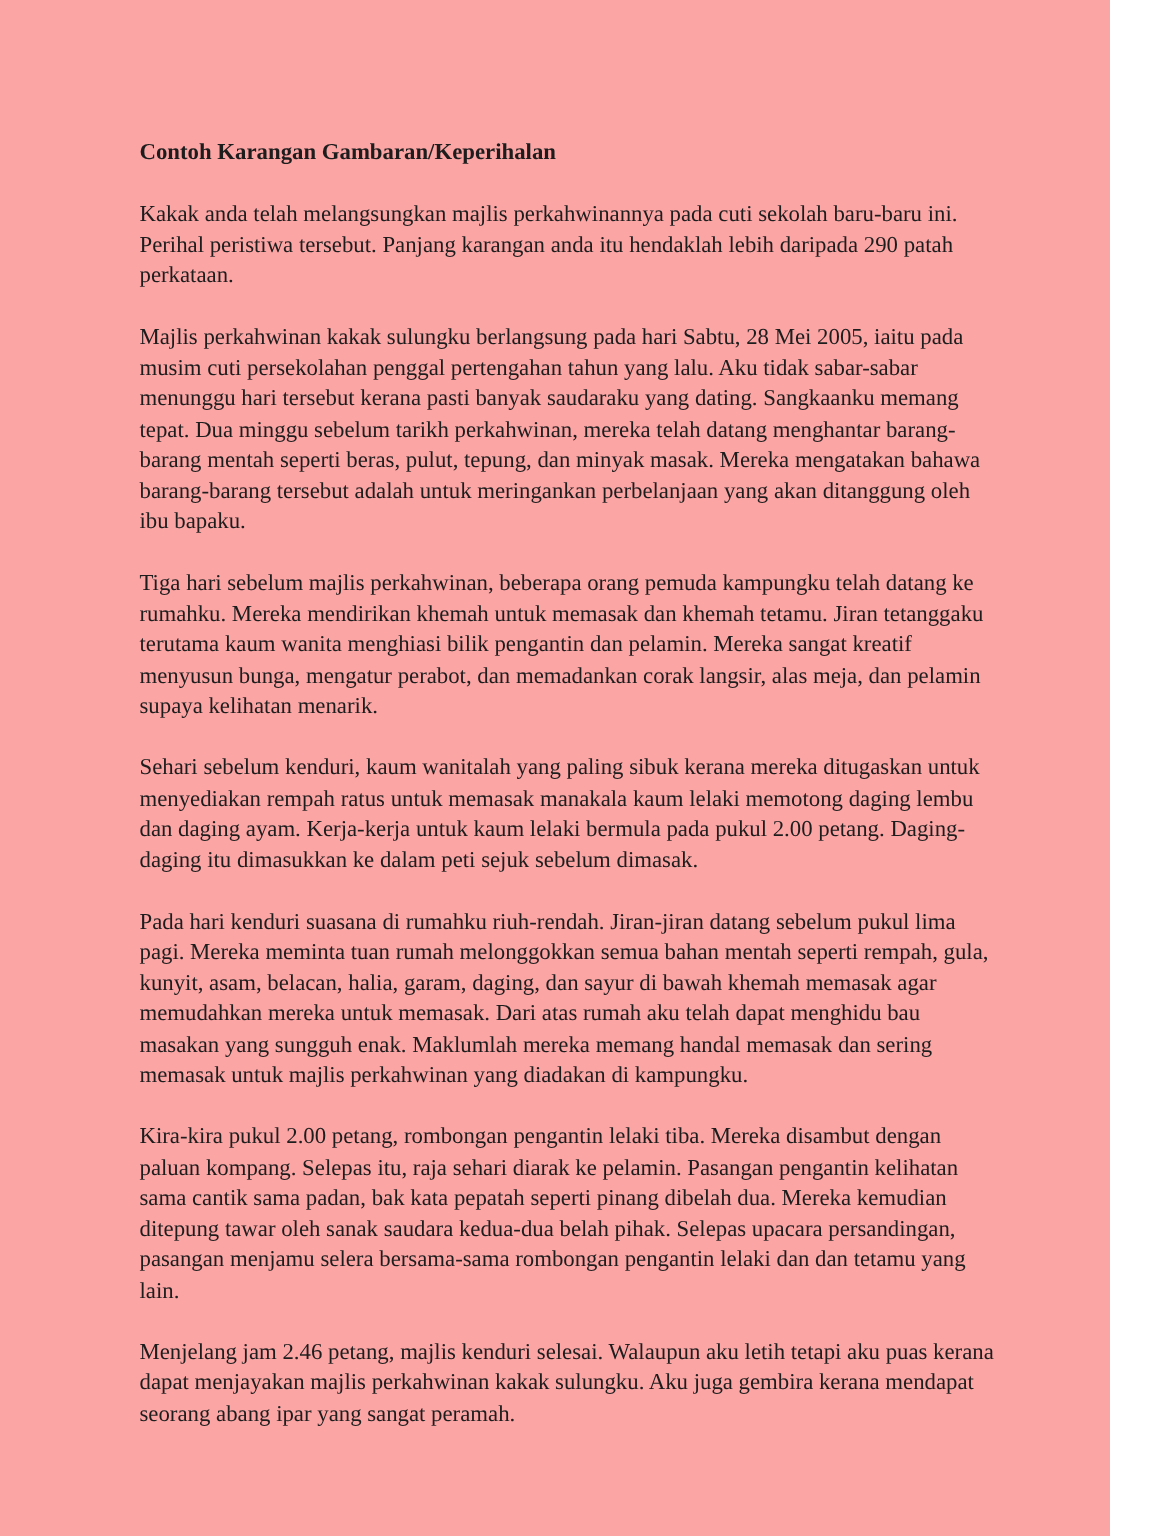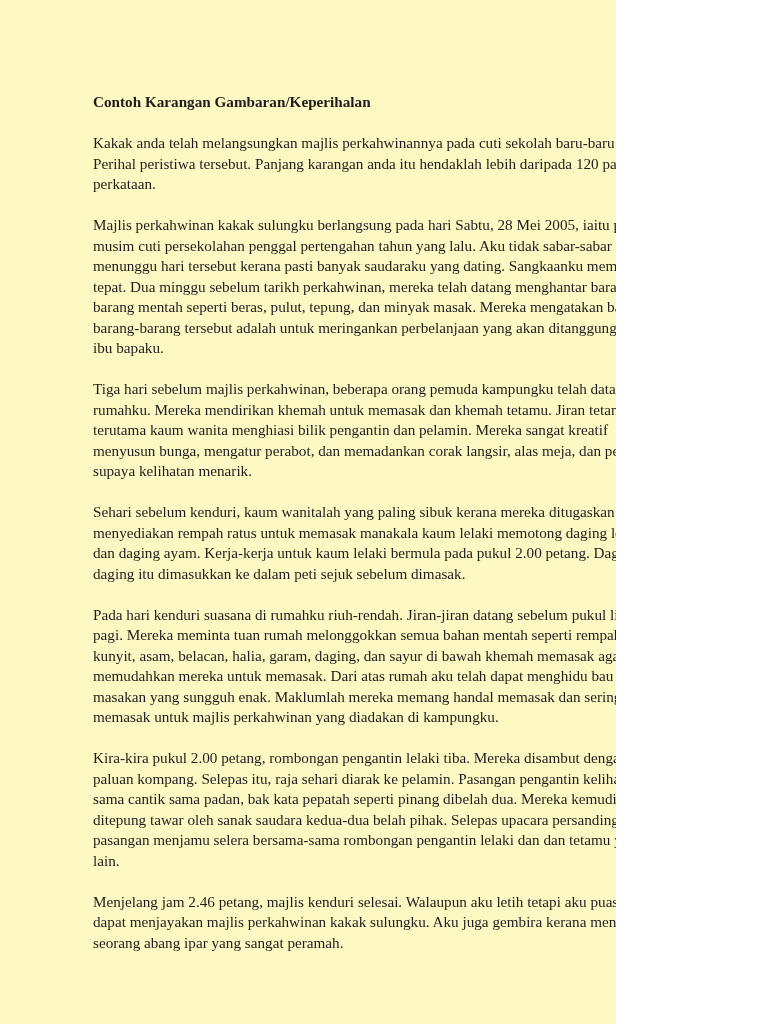--- a/index.html
+++ b/index.html
@@ -2,23 +2,23 @@
 <html><head>
 <meta charset="utf-8">
 <style>
   html, body {
     margin: 0;
     padding: 0;
     background: #ffffff;
   }
   .viewport {
     position: relative;
-    width: 616px;
+    width: 740px;
     height: 1024px;
-    background: #fef9c3;
+    background: #fca5a5;
     overflow: hidden;
   }
   .page-content {
     position: absolute;
     left: 93px;
     top: 92px;
     width: 640px;
     font-family: "Liberation Serif", "DejaVu Serif", serif;
     font-size: 15.2px;
     line-height: 20.5px;
@@ -35,21 +35,21 @@
     white-space: pre-line;
   }
 </style>
 </head>
 <body>
 
 <div class="viewport">
   <div class="page-content">
     <div class="essay-title">Contoh Karangan Gambaran/Keperihalan</div>
     <p class="essay-paragraph">Kakak anda telah melangsungkan majlis perkahwinannya pada cuti sekolah baru-baru ini.
-Perihal peristiwa tersebut. Panjang karangan anda itu hendaklah lebih daripada 120 patah
+Perihal peristiwa tersebut. Panjang karangan anda itu hendaklah lebih daripada 290 patah
 perkataan.</p>
     <p class="essay-paragraph">Majlis perkahwinan kakak sulungku berlangsung pada hari Sabtu, 28 Mei 2005, iaitu pada
 musim cuti persekolahan penggal pertengahan tahun yang lalu. Aku tidak sabar-sabar
 menunggu hari tersebut kerana pasti banyak saudaraku yang dating. Sangkaanku memang
 tepat. Dua minggu sebelum tarikh perkahwinan, mereka telah datang menghantar barang-
 barang mentah seperti beras, pulut, tepung, dan minyak masak. Mereka mengatakan bahawa
 barang-barang tersebut adalah untuk meringankan perbelanjaan yang akan ditanggung oleh
 ibu bapaku.</p>
     <p class="essay-paragraph">Tiga hari sebelum majlis perkahwinan, beberapa orang pemuda kampungku telah datang ke
 rumahku. Mereka mendirikan khemah untuk memasak dan khemah tetamu. Jiran tetanggaku

